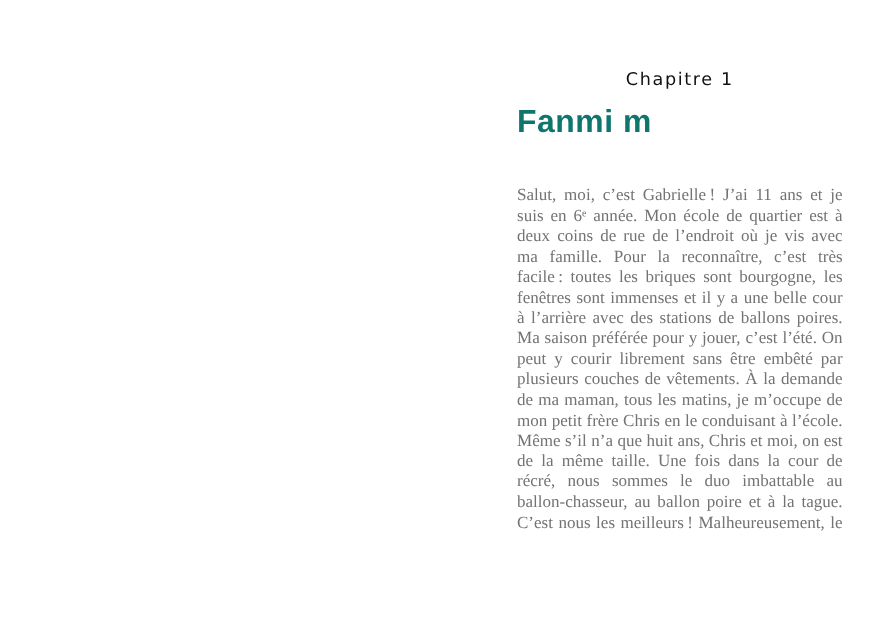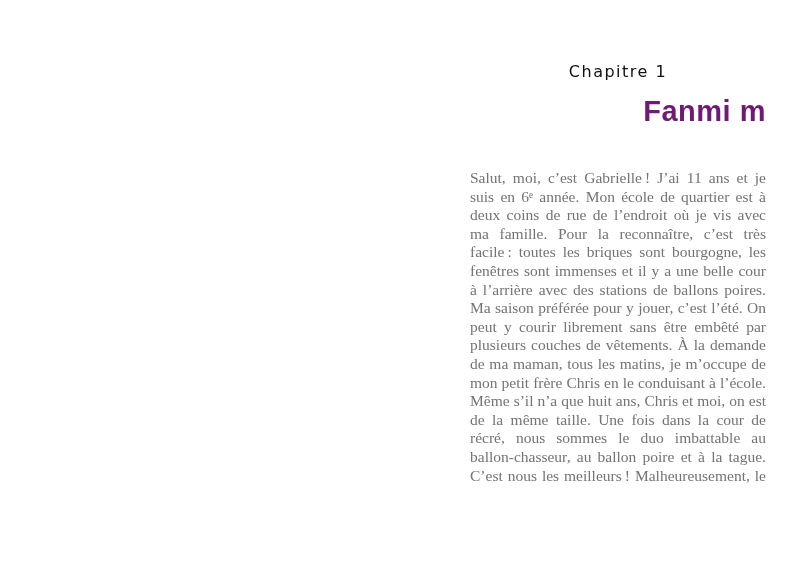--- a/index.html
+++ b/index.html
@@ -27,26 +27,26 @@
     font-weight: 500;
     letter-spacing: 1.5px;
     color: #111111;
   }
   .chapter-title {
     position: absolute;
     top: 95px;
     left: 470px;
     width: 296px;
     margin: 0;
-    text-align: right;
+    text-align: left;
     font-family: "Liberation Sans", sans-serif;
     font-weight: 700;
     font-size: 29px;
     letter-spacing: 0.5px;
-    color: #701a75;
+    color: #0f766e;
   }
   .body-text {
     position: absolute;
     top: 169px;
     left: 470px;
     width: 296px;
     margin: 0;
     font-size: 15.5px;
     line-height: 18.6px;
     text-align: justify;

